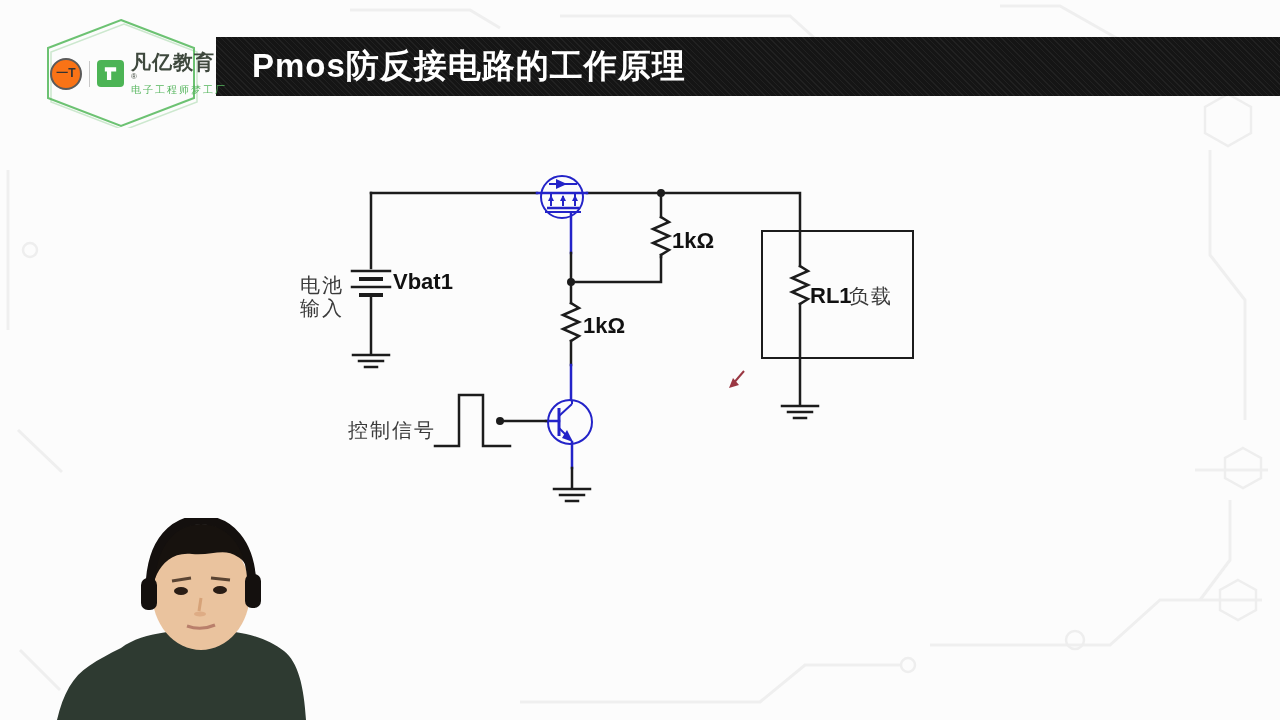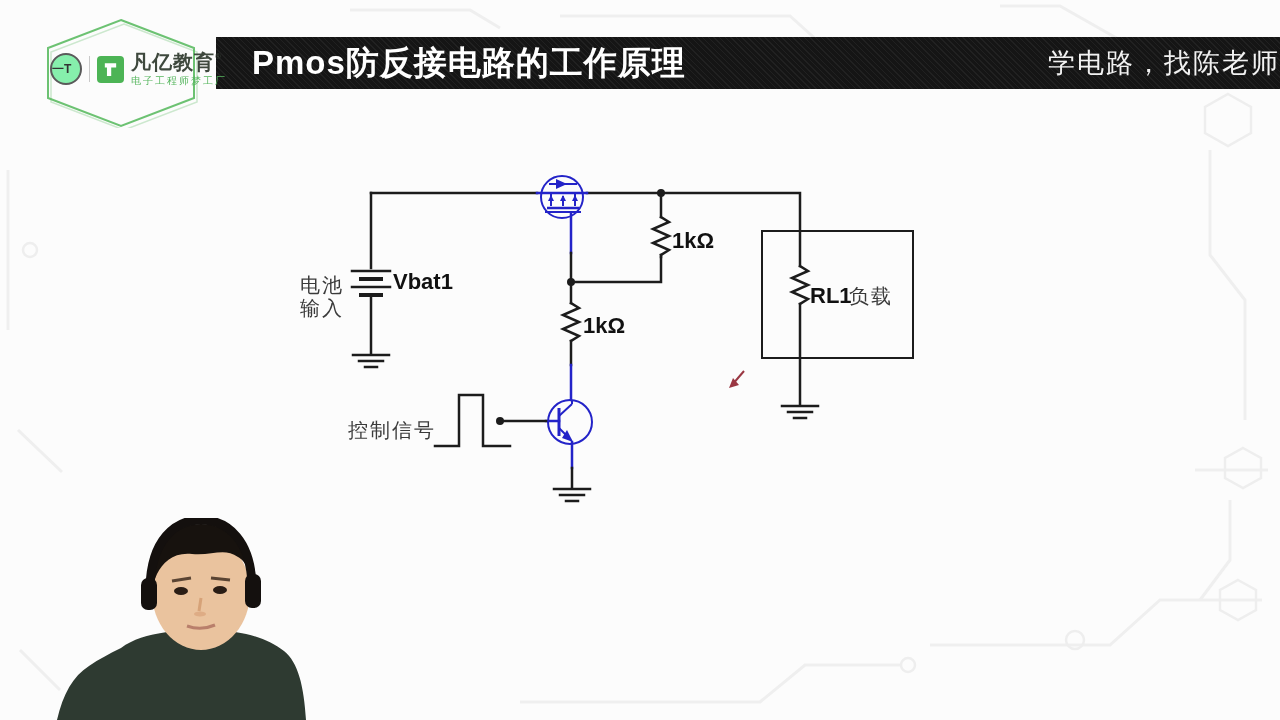--- a/index.html
+++ b/index.html
@@ -5,41 +5,41 @@
   * { margin:0; padding:0; box-sizing:border-box; }
   html,body { width:1280px; height:720px; overflow:hidden; }
   body { font-family:"Liberation Sans","DejaVu Sans",sans-serif; background:#fbfbfb; position:relative; }
   .stage { position:absolute; inset:0; width:1280px; height:720px; background:#fcfcfc; overflow:hidden; }
 
   
   .bg-pattern { position:absolute; inset:0; z-index:0; }
 
   
   .titlebar {
-    position:absolute; left:216px; top:37px; width:1064px; height:52px; z-index:2;
+    position:absolute; left:216px; top:37px; width:1064px; height:59px; z-index:2;
     background:#151515;
     background-image:repeating-linear-gradient(45deg, rgba(255,255,255,0.05) 0 1px, transparent 1px 4px);
     display:flex; align-items:center; justify-content:space-between;
-    padding:0 0 0 36px;
+    padding:0 12px 0 36px;
   }
   .titlebar .main-title { color:#ffffff; font-size:33px; font-weight:bold; letter-spacing:1px; white-space:nowrap; }
   .titlebar .slogan { color:#f2f2f2; font-size:27px; font-weight:400; letter-spacing:2px; white-space:nowrap; }
 
   
   .logo-hex { position:absolute; left:44px; top:18px; z-index:3; }
   .logo-row { position:absolute; left:50px; top:52px; z-index:4; display:flex; align-items:center; gap:7px; }
   .logo-badge {
     width:32px; height:32px; border-radius:50%; border:2px solid #5a5a5a;
-    display:flex; align-items:center; justify-content:flex-start; background:#86efac;
+    display:flex; align-items:center; justify-content:center; background:#f97316;
     font-size:12px; font-weight:bold; color:#333; letter-spacing:0;
   }
   .logo-divider { width:1px; height:26px; background:#c9c9c9; }
   .logo-mark { width:27px; height:27px; border-radius:4px; background:#4cb455; display:flex; align-items:center; justify-content:center; }
   .logo-text-col { display:flex; flex-direction:column; line-height:1; }
-  .brand-line { display:flex; align-items:flex-start; }
+  .brand-line { display:flex; align-items:flex-start;flex-direction:column; }
   .brand-name { font-size:20px; font-weight:bold; color:#3e483d; letter-spacing:1px; }
   .brand-reg { font-size:8px; color:#3e483d; margin-top:1px; }
   .brand-tagline { font-size:10px; color:#56b65e; letter-spacing:2px; margin-top:4px; }
 
   
   .circuit { position:absolute; inset:0; z-index:5; }
   .wire { stroke:#1c1c1c; stroke-width:2.5; fill:none; stroke-linecap:square; }
   .wire-blue { stroke:#2323c8; stroke-width:2.5; fill:none; stroke-linecap:square; }
   .sym-blue { stroke:#2323c8; stroke-width:2; fill:none; }
   .dot { fill:#1c1c1c; }
@@ -98,21 +98,20 @@
       <div class="brand-line">
         <span class="brand-name">凡亿教育</span>
         <span class="brand-reg">®</span>
       </div>
       <span class="brand-tagline">电子工程师梦工厂</span>
     </div>
   </div>
 
   <div class="titlebar">
     <span class="main-title">Pmos防反接电路的工作原理</span>
-    <span class="slogan">学电路，找陈老师</span>
   </div>
 
   <svg class="circuit" width="1280" height="720" viewBox="0 0 1280 720">
 
     <g>
       <path class="wire" d="M371 193 H537"></path>
       <path class="wire" d="M587 193 H800 V266"></path>
       <circle class="dot" cx="661" cy="193" r="4"></circle>
     </g>
 

